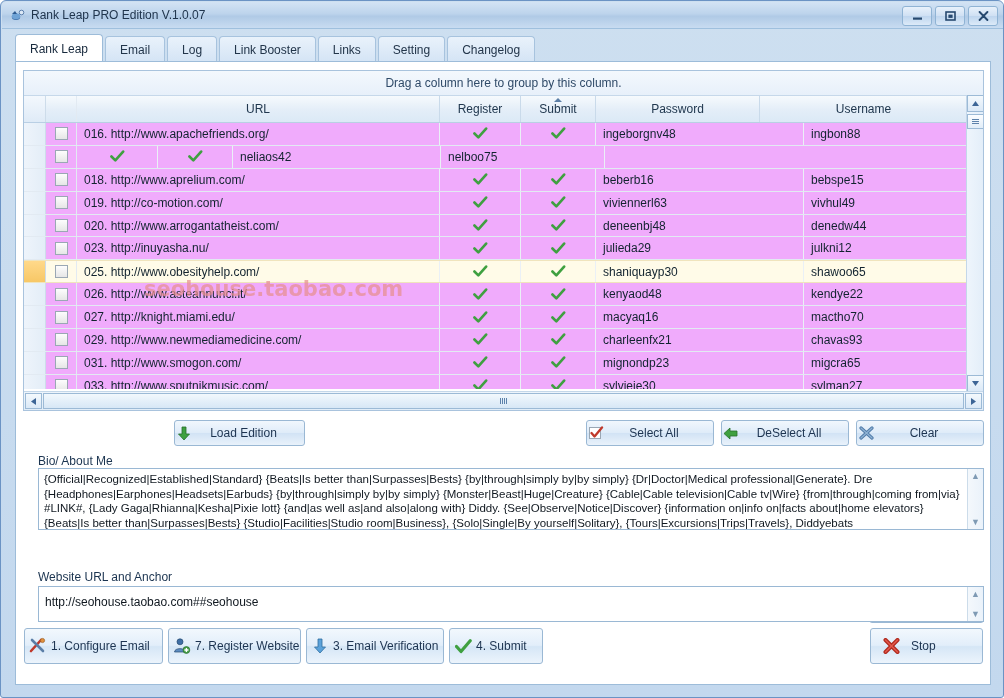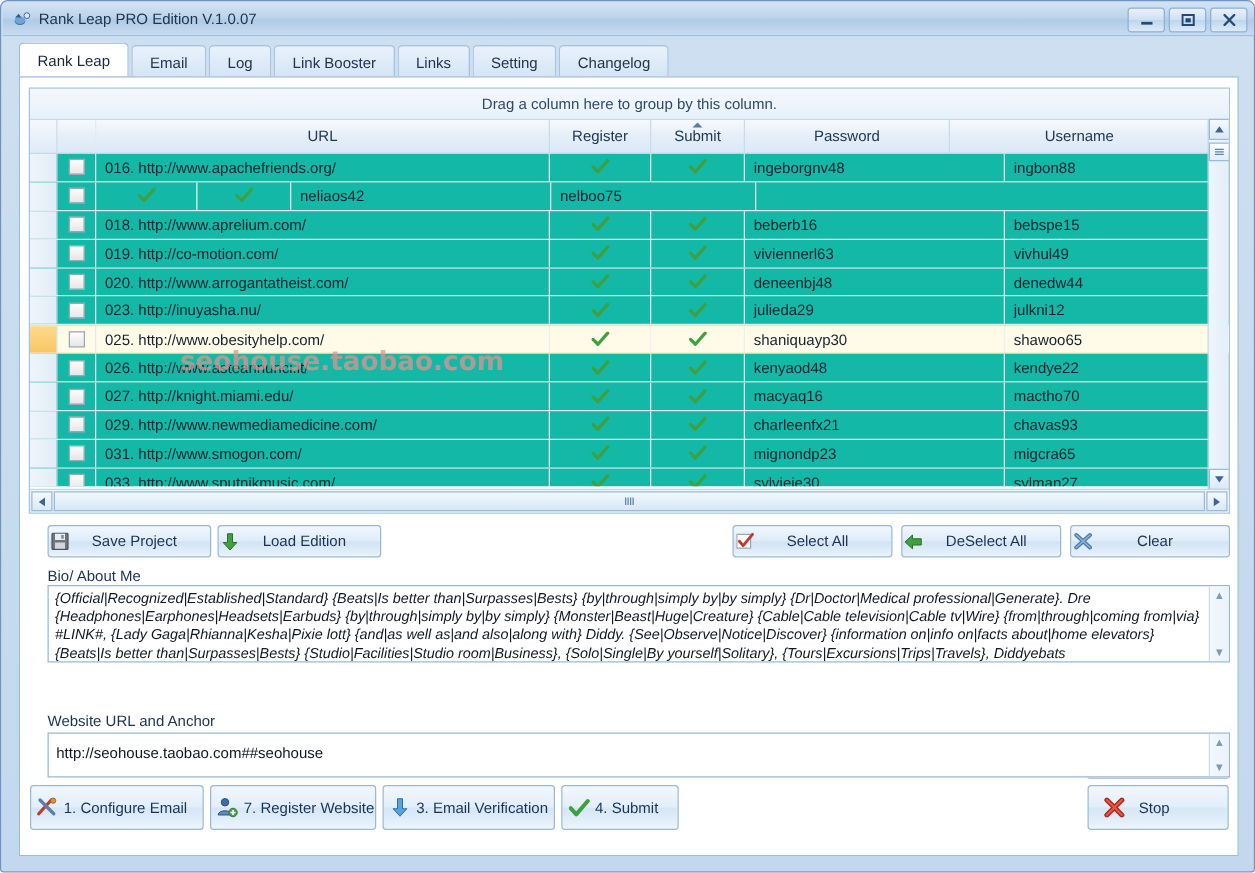--- a/index.html
+++ b/index.html
@@ -129,21 +129,21 @@
   .body {
     position: relative;
     height: 266px;
     overflow: hidden;
   }
   .row {
     display: flex;
     height: 22.9px;
     border-bottom: 1px solid #e2eaf2;
     box-sizing: border-box;
-    background: #14b8a6;
+    background: #f0abfc;
   }
   .row.sel { background: #fffbe8; border-bottom: 1px solid #f0e4bd; border-top: 1px solid #f0e4bd; }
   .cell {
     display: flex; align-items: center;
     font-size: 12px; color: #12232f;
     border-right: 1px solid #eaf0f6;
     box-sizing: border-box;
     overflow: hidden; white-space: nowrap;
     padding-left: 7px;
   }
@@ -266,21 +266,20 @@
     border: 1px solid #9ab8d4;
     background: #ffffff;
     box-sizing: border-box;
     overflow: hidden;
   }
   .biotext {
     position: absolute; left: 5px; top: 3px; right: 16px;
     font-size: 11.5px; color: #101820;
     line-height: 14.5px;
     word-break: break-word;
-    font-style: italic;
   }
   .area-sb {
     position: absolute; right: 0; top: 0; bottom: 0; width: 15px;
     background: linear-gradient(to right,#f4f8fc,#eaf2fa);
     border-left: 1px solid #ccdcea;
   }
   .area-sb .ar { position:absolute; left:3px; color:#7e9ab4; font-size:9px; }
 
   #btn-preview { left: 853px; top: 537px; width: 115px; height: 24px; }
 
@@ -641,31 +640,20 @@
           </div>
         </div>
         <div class="hsb-btn">
           <svg width="7" height="9" viewBox="0 0 7 9">
               <path d="M6 4.5 L1 1 L1 8 Z" fill="#3d6596"></path>
             </svg>
         </div>
       </div>
     </div>
 
-    <div class="btn r1" id="btn-save">
-      <span class="ico">
-        <svg width="14" height="14" viewBox="0 0 14 14">
-          <rect x="0.5" y="0.5" width="13" height="13" rx="1" fill="#6d757d" stroke="#4a5158"></rect>
-          <rect x="3" y="1" width="8" height="5" fill="#e9eef3"></rect>
-          <rect x="8" y="2" width="2" height="3" fill="#7f8a95"></rect>
-          <rect x="3" y="8" width="8" height="5" fill="#cfd6dd"></rect>
-        </svg>
-      </span>
-      <span class="lbl">Save Project</span>
-    </div>
 
     <div class="btn r1" id="btn-load">
       <span class="ico">
         <svg width="14" height="15" viewBox="0 0 14 15">
           <path d="M5 1 H9 V8 H12.5 L7 14 L1.5 8 H5 Z" fill="#3fa040" stroke="#26702a" stroke-width="0.8"></path>
         </svg>
       </span>
       <span class="lbl">Load Edition</span>
     </div>
 

